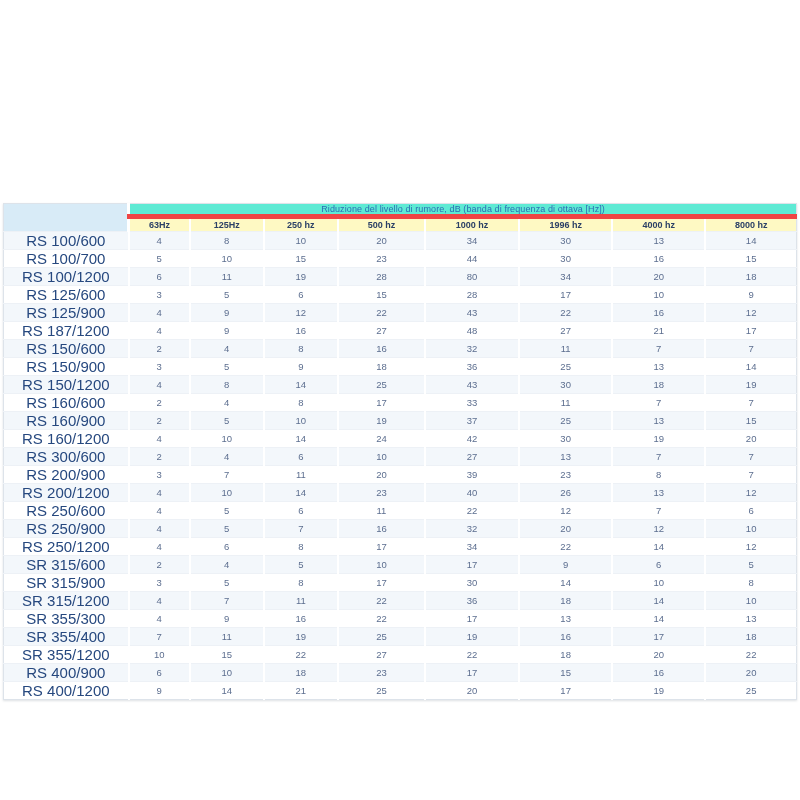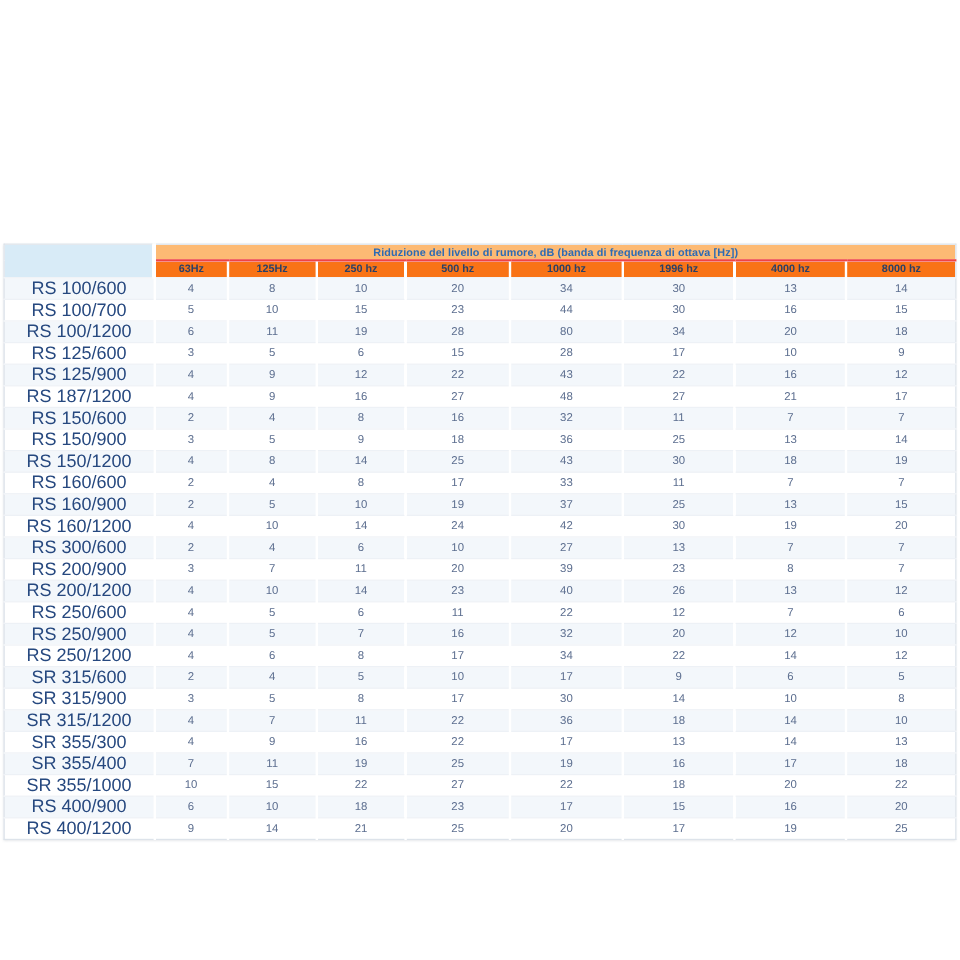--- a/index.html
+++ b/index.html
@@ -30,34 +30,34 @@
     text-align: center;
     vertical-align: middle;
     overflow: hidden;
     white-space: nowrap;
   }
   .corner-cell {
     background: #d8ebf7;
     border-right: 3px solid #ffffff;
   }
   .band-cell {
-    background: #fdba74;
+    background: #5eead4;
     color: #2d6bb4;
-    font-weight: bold;
+    font-weight: normal;
     font-size: 9px;
     height: 13px;
     letter-spacing: 0.1px;
   }
   tr.colhead-row th {
     height: 15px;
     font-size: 9px;
     font-weight: bold;
     color: #2b4066;
-    background: #f97316;
-    border-top: 2px solid #ef4444;
+    background: #fef9c3;
+    border-top: 5px solid #ef4444;
     border-left: 2px solid #ffffff;
   }
   tbody td {
     height: 13.75px;
     font-size: 9.5px;
     color: #5c6e8f;
     border-left: 2px solid #ffffff;
     border-top: 1px solid #edf1f6;
   }
   tbody td.rowlabel {
@@ -351,21 +351,21 @@
           <td>7</td>
           <td>11</td>
           <td>19</td>
           <td>25</td>
           <td>19</td>
           <td>16</td>
           <td>17</td>
           <td>18</td>
         </tr>
         <tr>
-          <td class="rowlabel">SR 355/1000</td>
+          <td class="rowlabel">SR 355/1200</td>
           <td>10</td>
           <td>15</td>
           <td>22</td>
           <td>27</td>
           <td>22</td>
           <td>18</td>
           <td>20</td>
           <td>22</td>
         </tr>
         <tr>

